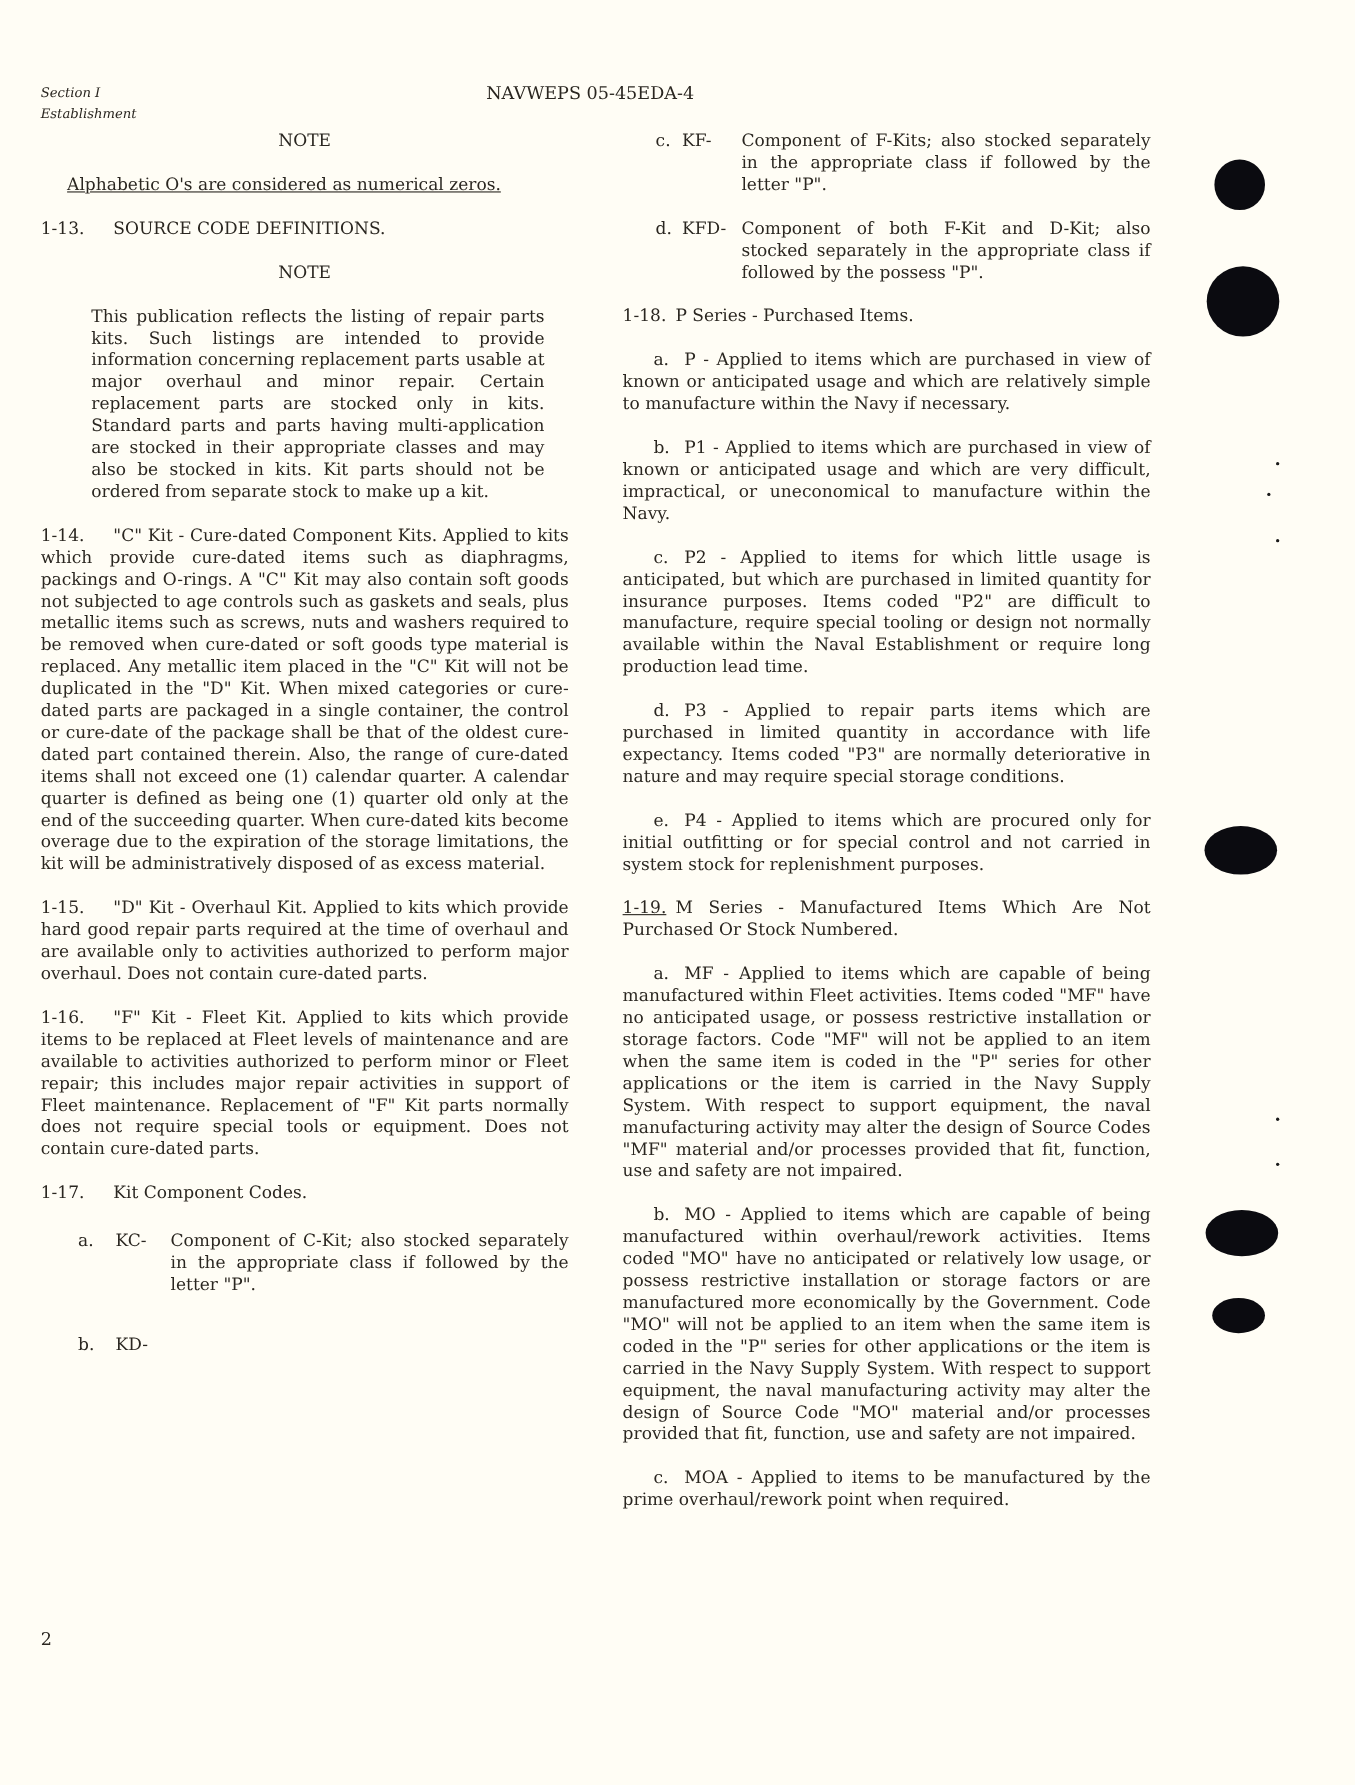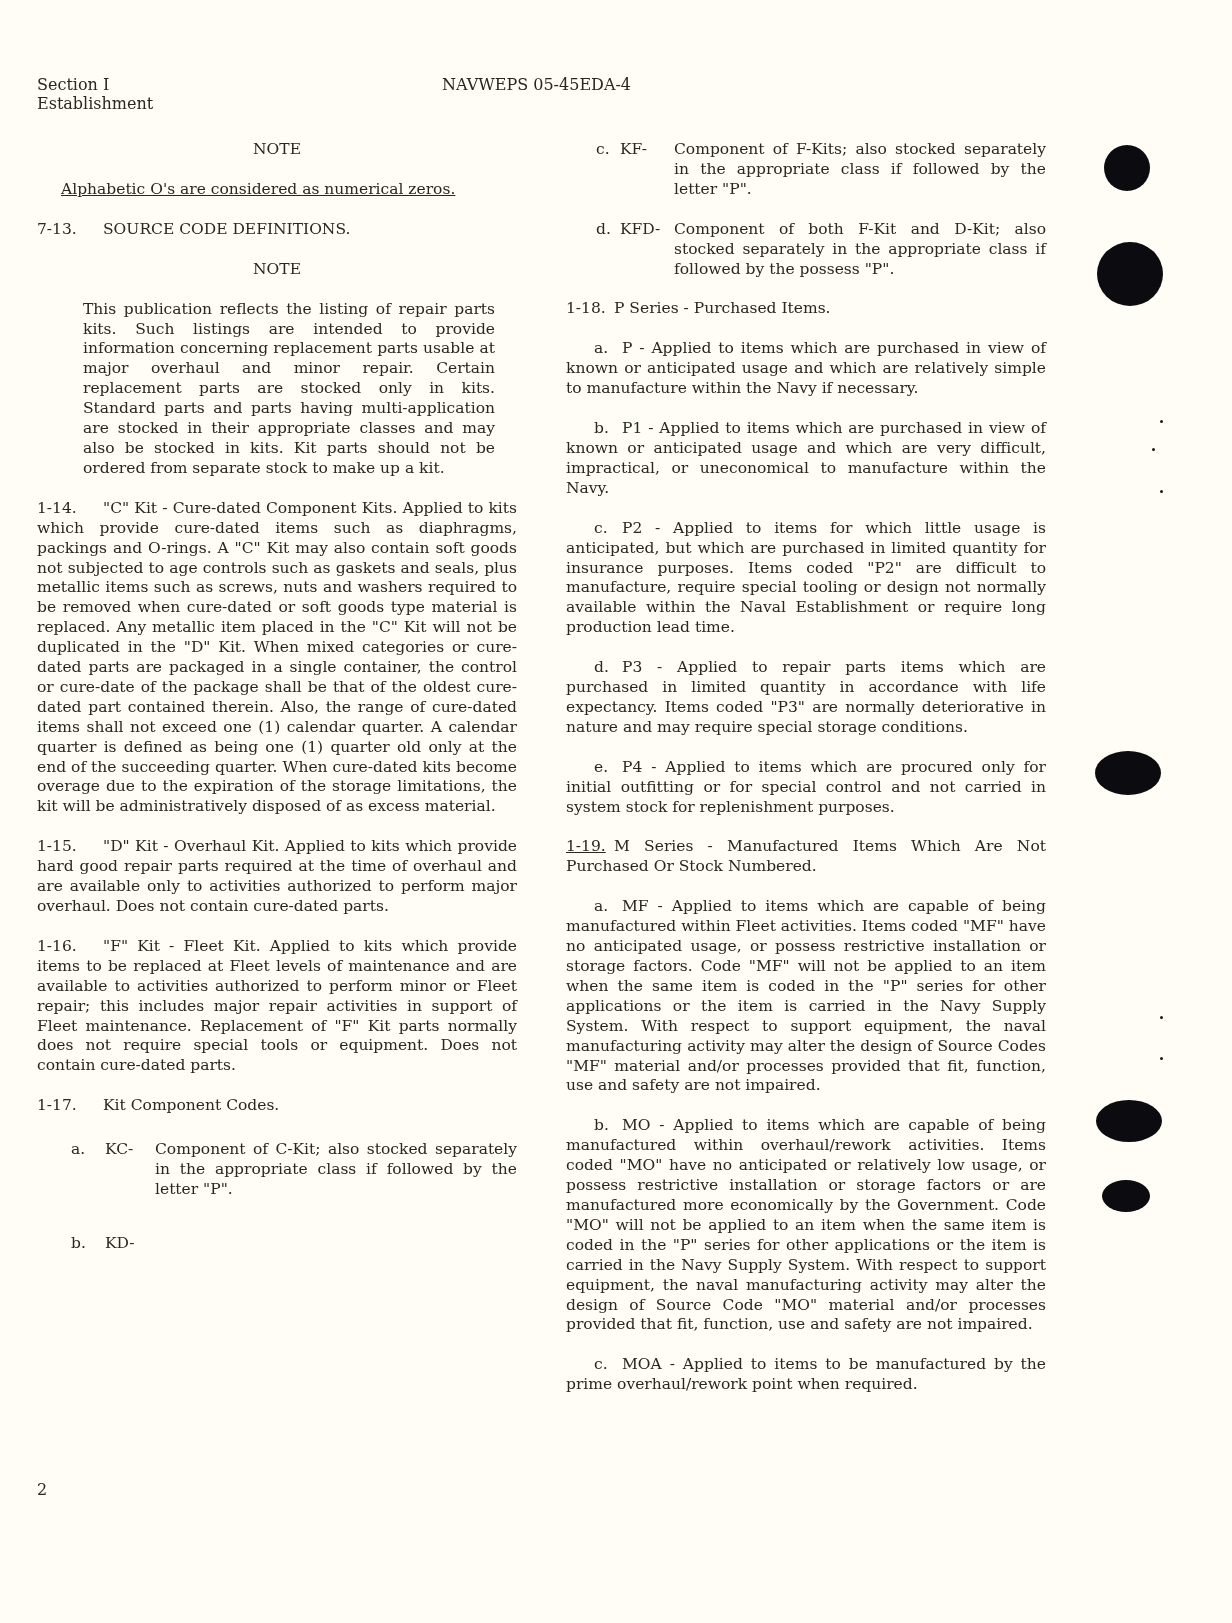--- a/index.html
+++ b/index.html
@@ -16,32 +16,33 @@
       color: #2a2620;
     }
     .page {
       position: absolute;
       left: 0; top: 0;
       width: 1232px; height: 1623px;
     }
     .hdr-left {
       position: absolute;
       left: 37px; top: 75px;
-      font-size: 16px;
+      font-size: 12px;
       line-height: 19px;
+      font-style: italic;
     }
     .hdr-center {
       position: absolute;
       left: 442px; top: 75px;
       font-size: 16px;
       line-height: 19px;
     }
     .col {
       position: absolute;
-      top: 140px;
+      top: 119px;
       width: 480px;
       font-size: 15.5px;
       line-height: 19.9px;
       text-align: justify;
     }
     .col-left { left: 37px; }
     .col-right { left: 566px; }
     .note-heading {
       text-align: center;
       margin: 0 0 20px 0;
@@ -130,21 +131,21 @@
     <div>Establishment</div>
   </div>
   <div class="hdr-center">NAVWEPS 05-45EDA-4</div>
 
   <div class="col col-left">
 
     <div class="note-heading">NOTE</div>
     <div class="note-body">Alphabetic O's are considered as numerical zeros.</div>
 
     <div class="para-heading">
-      <span class="num">7-13.</span><span>SOURCE CODE DEFINITIONS.</span>
+      <span class="num">1-13.</span><span>SOURCE CODE DEFINITIONS.</span>
     </div>
 
     <div class="note-heading">NOTE</div>
     <div class="note-box">This publication reflects the listing of repair parts kits. Such listings are intended to provide information concerning replacement parts usable at major overhaul and minor repair. Certain replacement parts are stocked only in kits. Standard parts and parts having multi-application are stocked in their appropriate classes and may also be stocked in kits. Kit parts should not be ordered from separate stock to make up a kit.</div>
 
     <div class="para">
       <span class="num">1-14.</span><span>"C" Kit - Cure-dated Component Kits. Applied to kits which provide cure-dated items such as diaphragms, packings and O-rings. A "C" Kit may also contain soft goods not subjected to age controls such as gaskets and seals, plus metallic items such as screws, nuts and washers required to be removed when cure-dated or soft goods type material is replaced. Any metallic item placed in the "C" Kit will not be duplicated in the "D" Kit. When mixed categories or cure-dated parts are packaged in a single container, the control or cure-date of the package shall be that of the oldest cure-dated part contained therein. Also, the range of cure-dated items shall not exceed one (1) calendar quarter. A calendar quarter is defined as being one (1) quarter old only at the end of the succeeding quarter. When cure-dated kits become overage due to the expiration of the storage limitations, the kit will be administratively disposed of as excess material.</span>
     </div>
 
     <div class="para">

